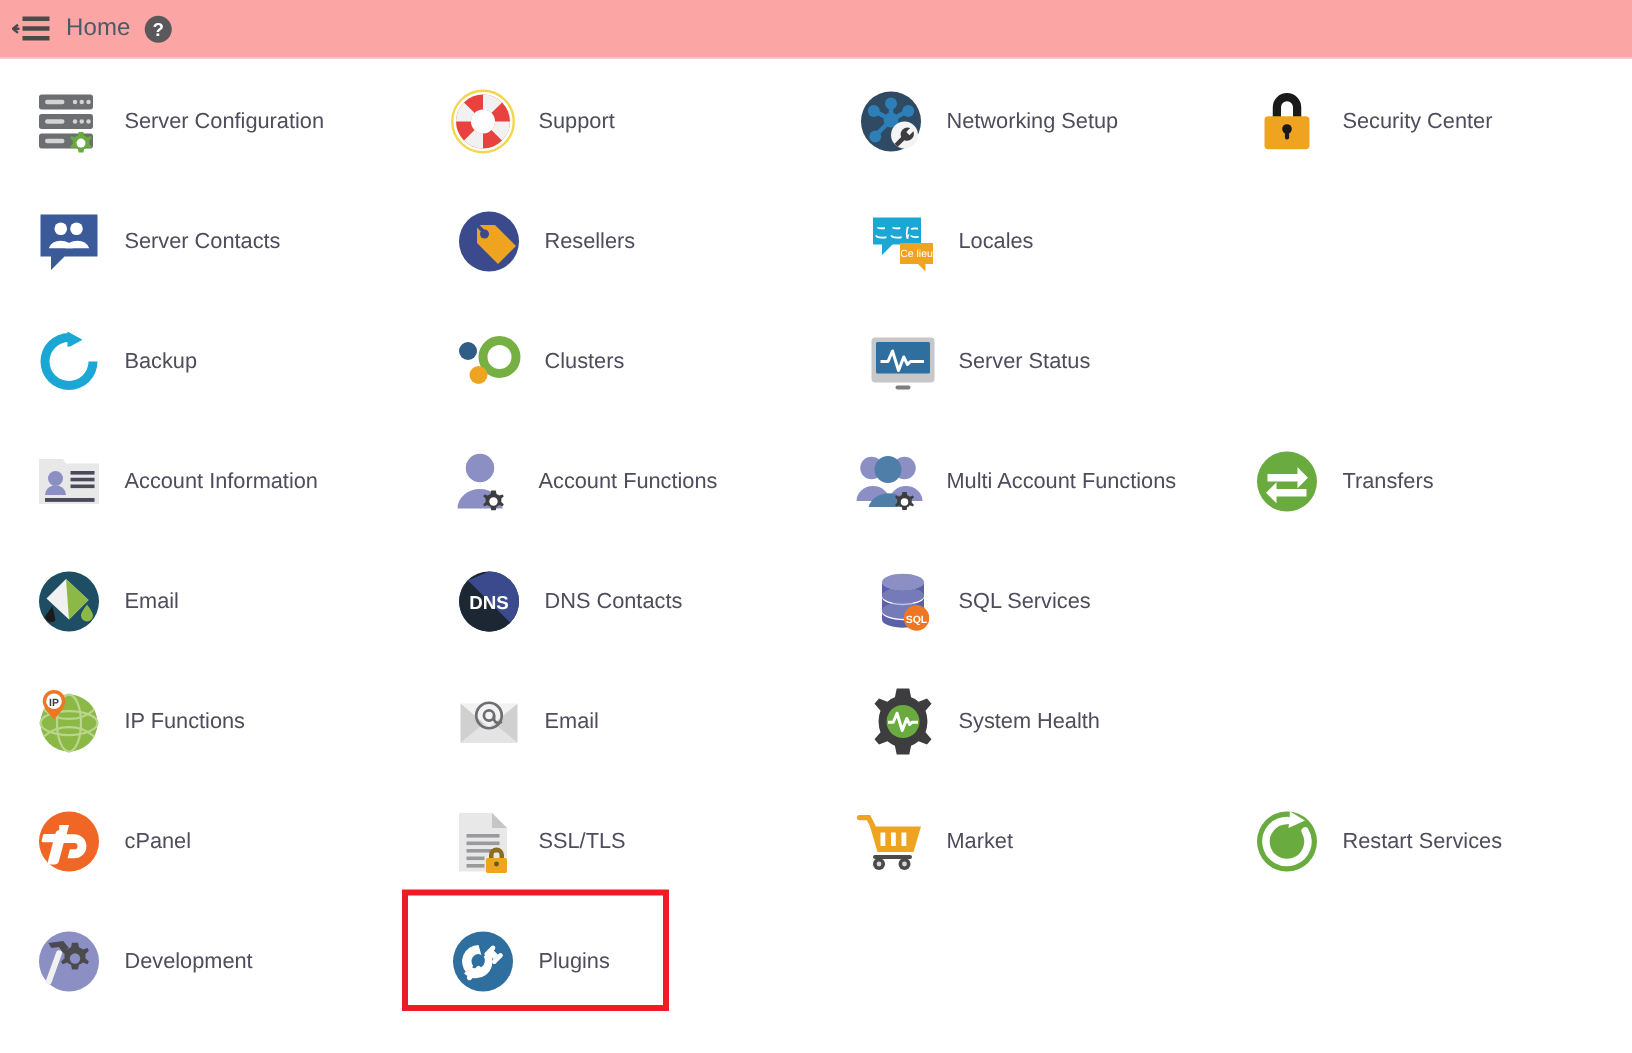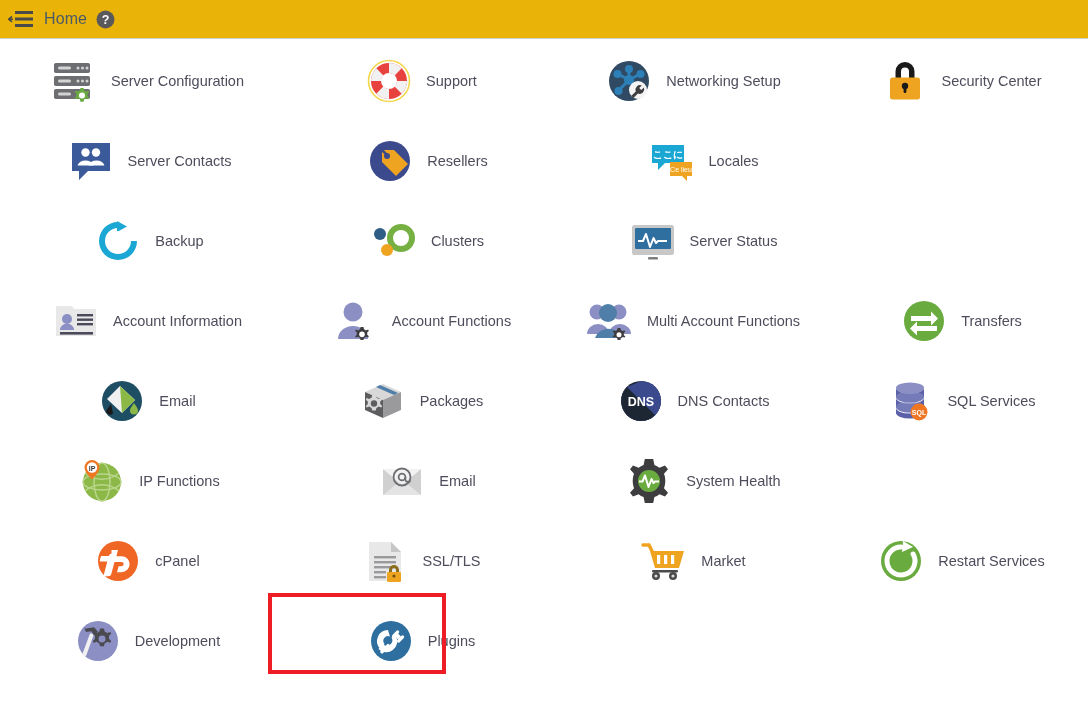--- a/index.html
+++ b/index.html
@@ -7,21 +7,21 @@
     width: 1088px; height: 702px;
     background: #ffffff;
     font-family: "Liberation Sans", sans-serif;
     overflow: hidden;
   }
 
   
   #header {
     position: absolute; left: 0; top: 0;
     width: 1088px; height: 39px;
-    background: #eab308;
+    background: #fca5a5;
     border-bottom: 1px solid #d0d0d0;
     display: flex; align-items: center;
   }
   #menu-toggle {
     width: 42px; height: 39px;
     display: flex; align-items: center; justify-content: center;
     cursor: pointer;
   }
   #home-link {
     font-size: 16px;
@@ -49,21 +49,20 @@
     width: 1088px;
     height: 80px;
   }
   .cell {
     width: 276px;
     height: 80px;
     display: flex;
     align-items: center;
     position: relative;
     cursor: pointer;
-    justify-content: center;
   }
   .cell.empty { cursor: default; }
   .cell-icon {
     width: 52px;
     min-width: 52px;
     height: 52px;
     margin-left: 20px;
     display: flex;
     align-items: center;
     justify-content: center;
@@ -326,35 +325,20 @@
   <path d="M22 9 l15 14 l-13 13 z" fill="#8cb847"></path>
   <path d="M13 27 l-5 7 a4 4 0 0 0 7 2.5 l-2-9.5 z" fill="#1a1a1a"></path>
   <path d="M36 26 c2.6 3.5 4 5.8 4 7.4 a4 4 0 1 1-8 0 c0-1.6 1.4-3.9 4-7.4 z" fill="#8cb847"></path>
 </svg>
         </div>
         <div class="cell-label">Email</div>
       </div>
       <div class="cell">
         <div class="cell-icon">
           <svg width="48" height="48" viewBox="0 0 48 48">
-  <path d="M6 15 l18-8 l18 8 l-18 8 z" fill="#d8d8d8"></path>
-  <path d="M6 15 l18 8 v18 l-18-8 z" fill="#5d5d60"></path>
-  <path d="M42 15 l-18 8 v18 l18-8 z" fill="#9a9a9d"></path>
-  <path d="M17 10 l18 8 l4-2 l-18-8 z" fill="#4f7fa8"></path>
-  <g transform="translate(15,25)">
-    <path d="M0 -7 l1.8 0 l.6 2.7 a7 7 0 0 1 2.3 1.3 l2.6-.95 l.9 1.6 l-2.05 1.85 a7 7 0 0 1 0 2.6 l2.05 1.85 l-.9 1.6 l-2.6-.95 a7 7 0 0 1-2.3 1.3 l-.6 2.7 l-1.8 0 l-1.8 0 l-.6-2.7 a7 7 0 0 1-2.3-1.3 l-2.6 .95 l-.9-1.6 l2.05-1.85 a7 7 0 0 1 0-2.6 l-2.05-1.85 l.9-1.6 l2.6 .95 a7 7 0 0 1 2.3-1.3 l.6-2.7 z" fill="#d8d8d8"></path>
-    <circle cx="0" cy="1.5" r="3.2" fill="#5d5d60"></circle>
-  </g>
-</svg>
-        </div>
-        <div class="cell-label">Packages</div>
-      </div>
-      <div class="cell">
-        <div class="cell-icon">
-          <svg width="48" height="48" viewBox="0 0 48 48">
   <circle cx="24" cy="24" r="20" fill="#1d2733"></circle>
   <path d="M24 4 a20 20 0 0 1 0 40 a20 20 0 0 1-14-34 z" fill="#3b4a8c"></path>
   <path d="M24 44 a20 20 0 0 1-14-34 l28 28 a19.9 19.9 0 0 1-14 6 z" fill="#1d2733"></path>
   <text x="24" y="29" font-family="Liberation Sans, sans-serif" font-size="12.5" font-weight="bold" fill="#ffffff" text-anchor="middle">DNS</text>
 </svg>
         </div>
         <div class="cell-label">DNS Contacts</div>
       </div>
       <div class="cell">
         <div class="cell-icon">

